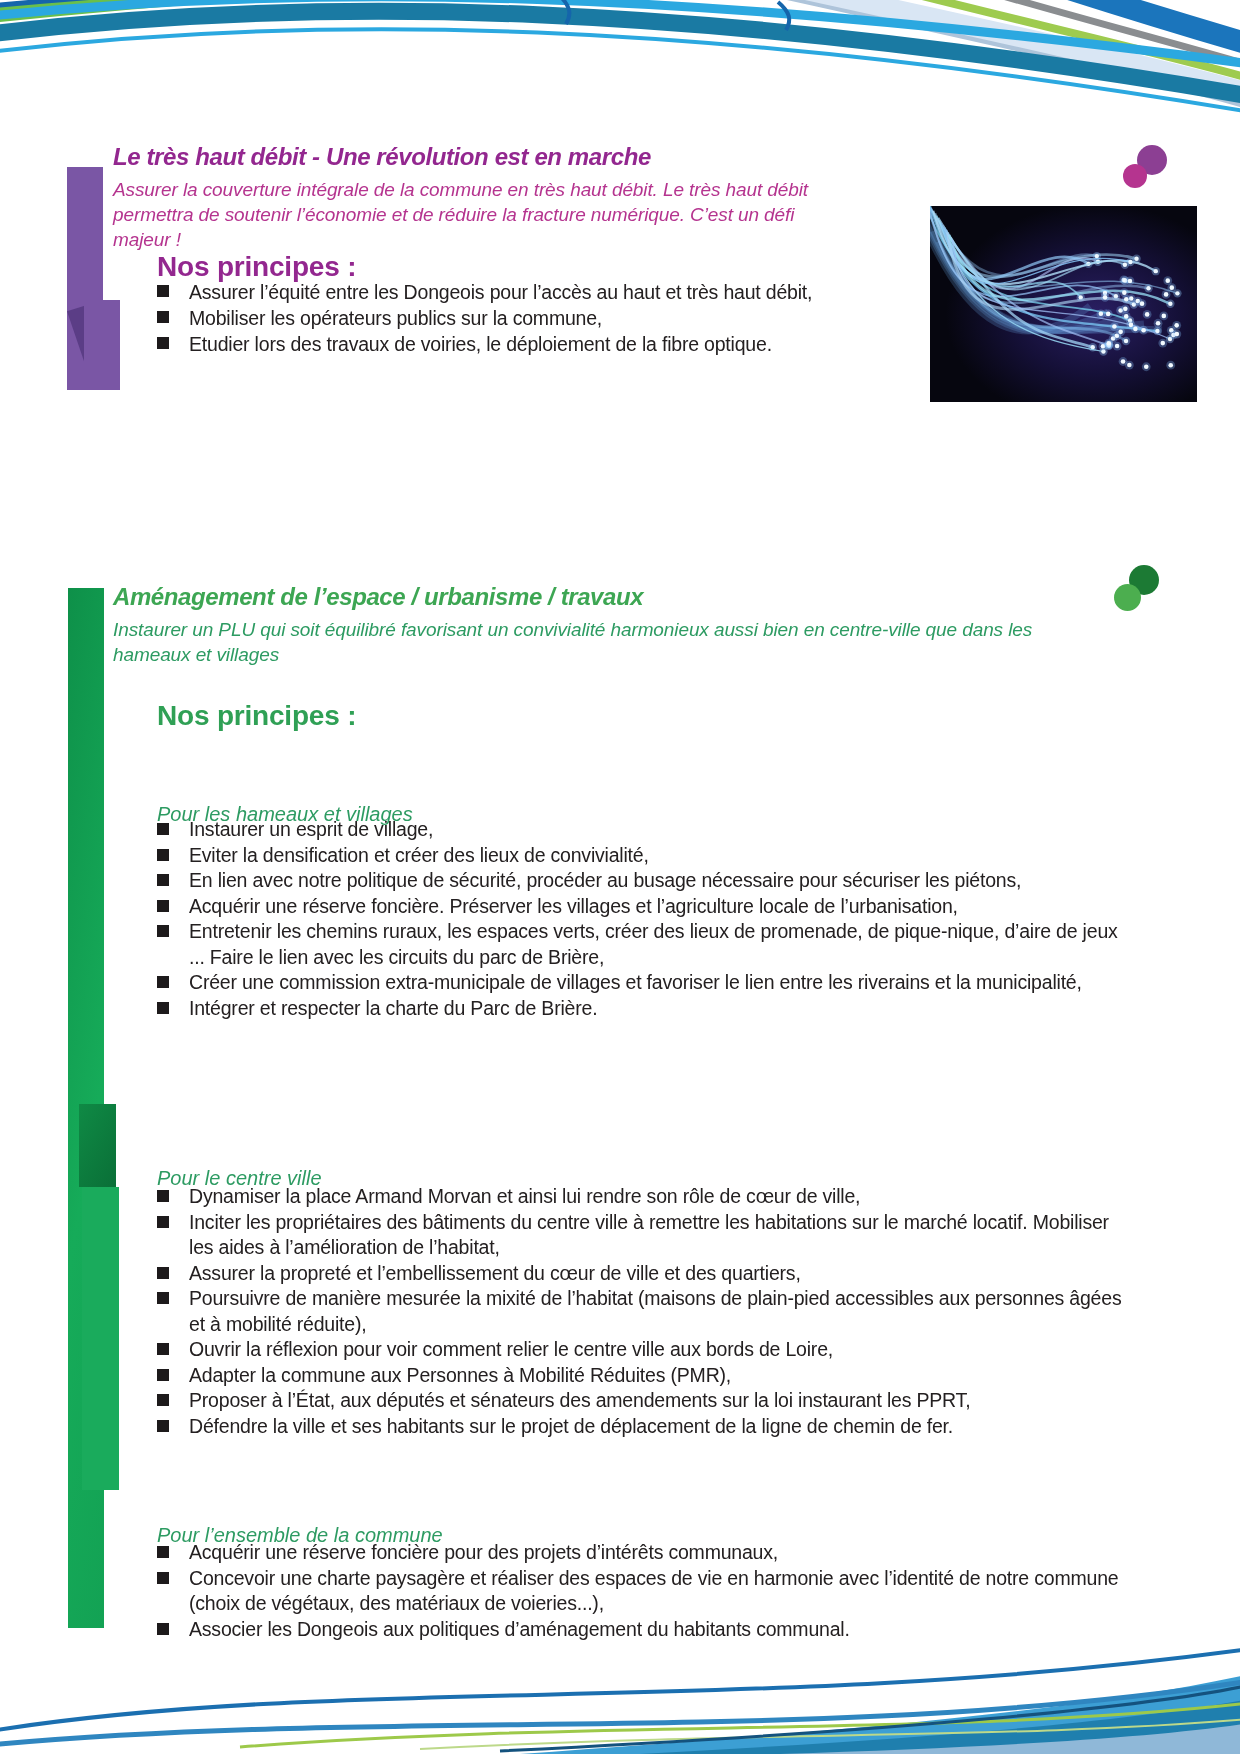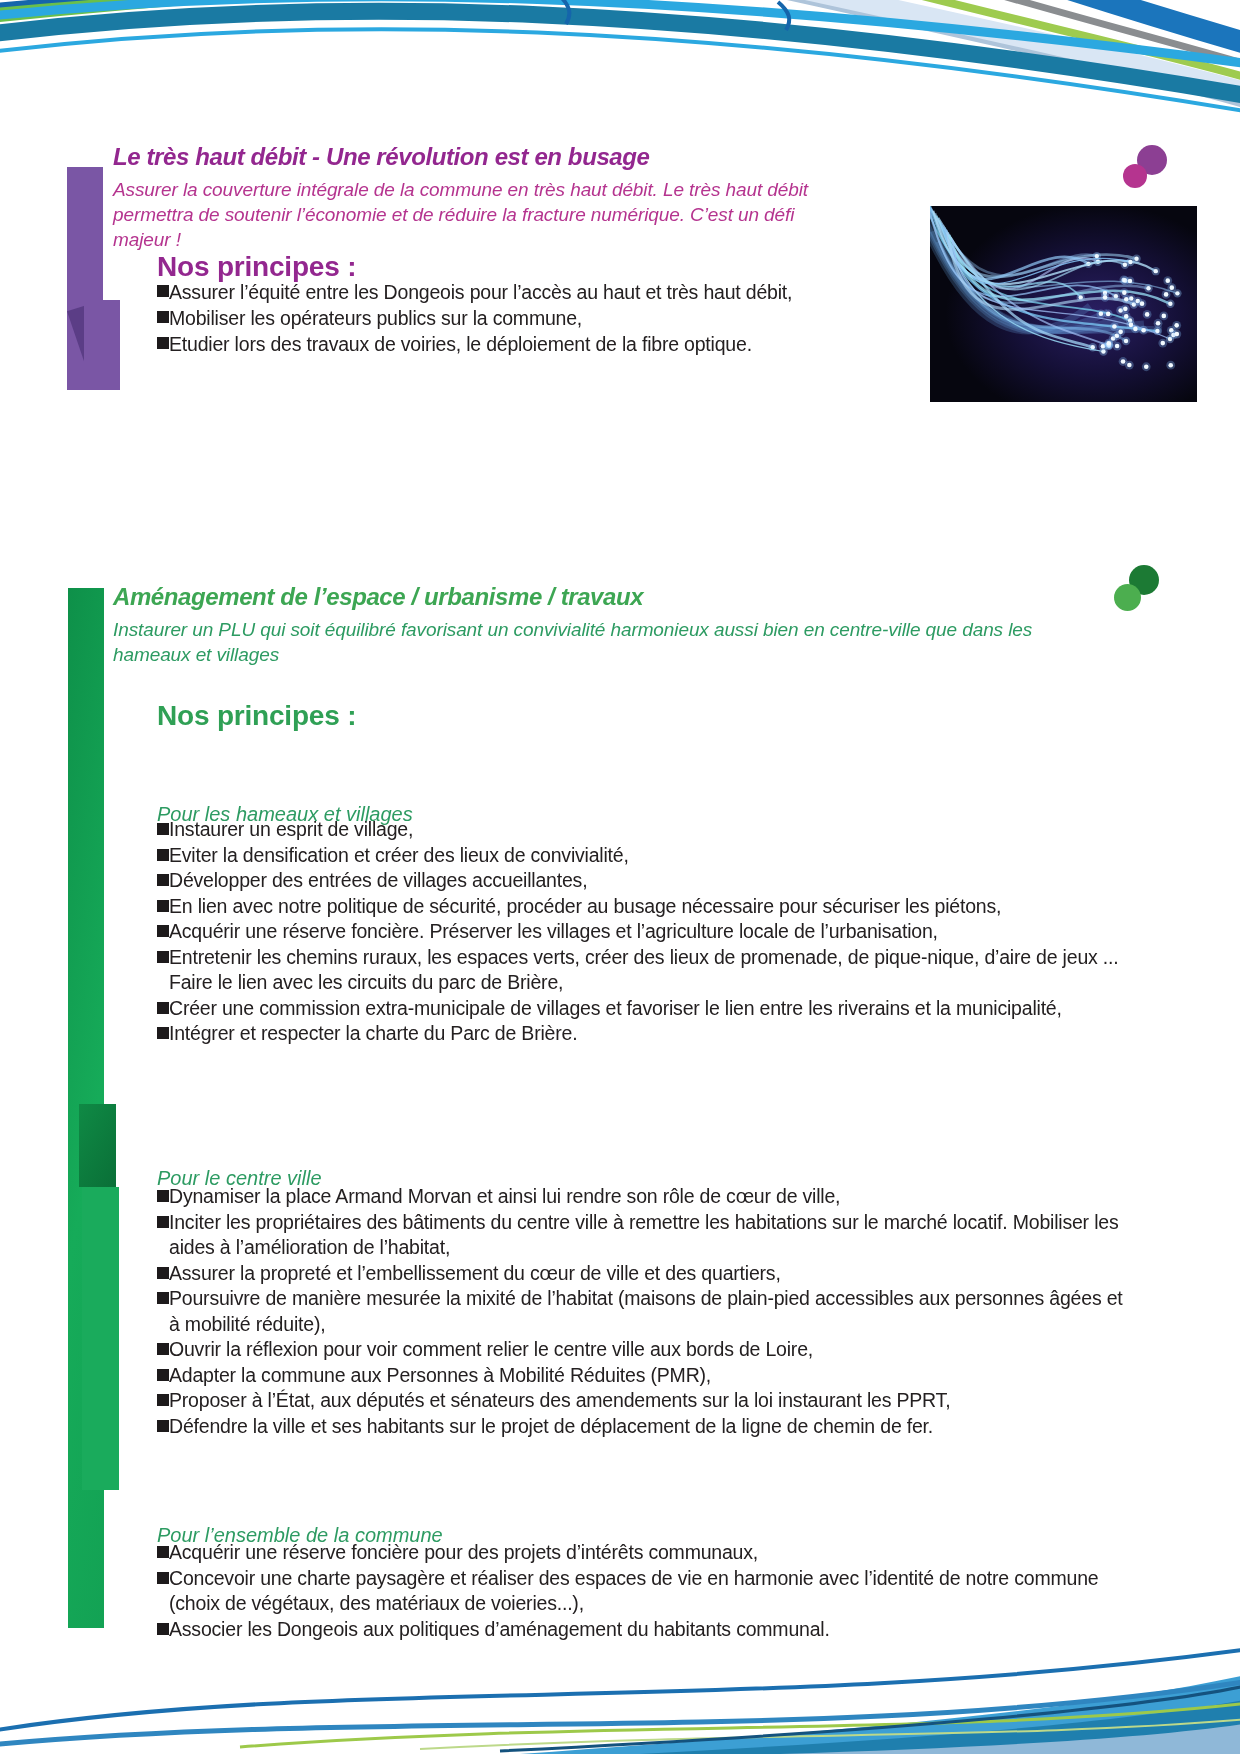--- a/index.html
+++ b/index.html
@@ -23,21 +23,21 @@
     letter-spacing:-0.4px;white-space:nowrap;
   }
   .sec-intro{
     font-size:19px;font-style:italic;line-height:25px;letter-spacing:-0.1px;
   }
   .principles{font-size:28px;font-weight:bold;letter-spacing:-0.2px;}
   .subhead{font-size:20px;font-style:italic;margin-top:40px;}
 
   
   ul.blist{list-style:none;margin:0;padding:0;}
-  ul.blist li{display:flex;gap:0;align-items:flex-start;}
+  ul.blist li{display:flex;gap:20px;align-items:flex-start;}
   ul.blist .sq{flex:0 0 auto;width:12px;height:12px;background:#1d1a1b;margin-top:6px;}
   ul.blist .btext{display:block;font-size:19.5px;line-height:25.5px;letter-spacing:-0.2px;color:#242021;}
   ul.blist.purple .btext{line-height:26px;}
 
   
   .dot{border-radius:50%;}
 
   
   #fiber-box{
     left:930px;top:206px;width:267px;height:196px;
@@ -64,21 +64,21 @@
     <path d="M-10,52 C320,12 700,20 1250,112" stroke="#2ba8e0" stroke-width="4"></path>
     <path d="M560,-4 C570,6 572,14 566,24" stroke="#1565ab" stroke-width="4"></path>
     <path d="M778,2 C790,12 792,20 786,30" stroke="#1565ab" stroke-width="4"></path>
   </svg>
 
   <div class="abs bar" style="left:67px;top:167px;width:36px;height:223px;"></div>
   <div class="abs" style="left:67px;top:300px;width:36px;height:62px;background:#5b3d86;
               clip-path:polygon(0 18%,100% 0,48% 100%);"></div>
   <div class="abs bar" style="left:84px;top:300px;width:36px;height:90px;"></div>
 
-  <div class="abs sec-title" style="left:113px;top:143px;color:#93278f;">Le très haut débit - Une révolution est en busage</div>
+  <div class="abs sec-title" style="left:113px;top:143px;color:#93278f;">Le très haut débit - Une révolution est en marche</div>
 
   <div class="abs sec-intro" style="left:113px;top:177px;width:710px;color:#b5348f;">Assurer la couverture intégrale de la commune en très haut débit. Le très haut débit permettra de soutenir l’économie et de réduire la fracture numérique. C’est un défi majeur !</div>
 
   <div class="abs principles" style="left:157px;top:251px;color:#93278f;">Nos principes :</div>
 
   <ul class="abs blist purple" style="left:157px;top:279px;width:665px;">
       <li>
         <span class="sq"></span>
         <span class="btext">Assurer l’équité entre les Dongeois pour l’accès au haut et très haut débit,</span>
       </li>
@@ -266,24 +266,20 @@
       <li>
         <span class="sq"></span>
         <span class="btext">Instaurer un esprit de village,</span>
       </li>
       <li>
         <span class="sq"></span>
         <span class="btext">Eviter la densification et créer des lieux de convivialité,</span>
       </li>
       <li>
         <span class="sq"></span>
-        <span class="btext">Développer des entrées de villages accueillantes,</span>
-      </li>
-      <li>
-        <span class="sq"></span>
         <span class="btext">En lien avec notre politique de sécurité, procéder au busage nécessaire pour sécuriser les piétons,</span>
       </li>
       <li>
         <span class="sq"></span>
         <span class="btext">Acquérir une réserve foncière. Préserver les villages et l’agriculture locale de l’urbanisation,</span>
       </li>
       <li>
         <span class="sq"></span>
         <span class="btext">Entretenir les chemins ruraux, les espaces verts, créer des lieux de promenade, de pique-nique, d’aire de jeux ... Faire le lien avec les circuits du parc de Brière,</span>
       </li>

